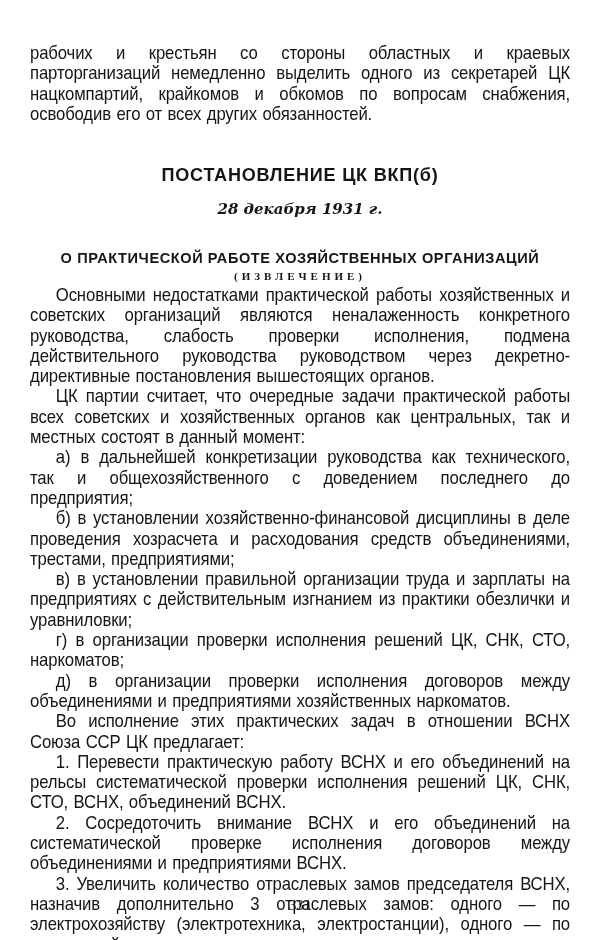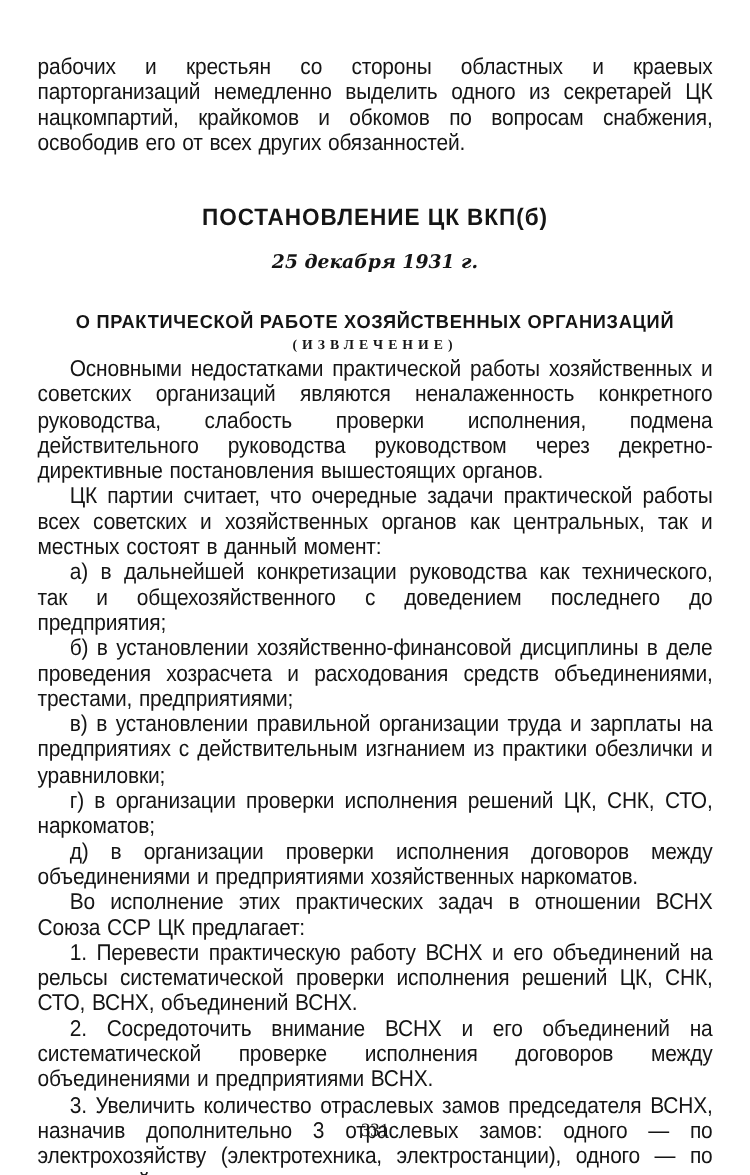--- a/index.html
+++ b/index.html
@@ -107,21 +107,21 @@
 </head>
 <body>
 
 <div class="page">
 
   <div class="intro-block">
     <p class="p noindent">рабочих и крестьян со стороны областных и краевых парторганизаций немедленно выделить одного из секретарей ЦК нацкомпартий, крайкомов и обкомов по вопросам снабжения, освободив его от всех других обязанностей.</p>
   </div>
 
   <h1 class="title">ПОСТАНОВЛЕНИЕ ЦК ВКП(б)</h1>
-  <div class="date">25 декабря 1931 г.</div>
+  <div class="date">28 декабря 1931 г.</div>
   <h2 class="subtitle">О ПРАКТИЧЕСКОЙ РАБОТЕ ХОЗЯЙСТВЕННЫХ ОРГАНИЗАЦИЙ</h2>
   <div class="extract">(ИЗВЛЕЧЕНИЕ)</div>
 
   <div class="body-block">
     <p class="p indent">Основными недостатками практической работы хозяйственных и советских организаций являются неналаженность конкретного руководства, слабость проверки исполнения, подмена действительного руководства руководством через декретно-директивные постановления вышестоящих органов.</p>
     <p class="p indent">ЦК партии считает, что очередные задачи практической работы всех советских и хозяйственных органов как центральных, так и местных состоят в данный момент:</p>
     <p class="p indent">а) в дальнейшей конкретизации руководства как технического, так и общехозяйственного с доведением последнего до предприятия;</p>
     <p class="p indent">б) в установлении хозяйственно-финансовой дисциплины в деле проведения хозрасчета и расходования средств объединениями, трестами, предприятиями;</p>
     <p class="p indent">в) в установлении правильной организации труда и зарплаты на предприятиях с действительным изгнанием из практики обезлички и уравниловки;</p>
     <p class="p indent">г) в организации проверки исполнения решений ЦК, СНК, СТО, наркоматов;</p>

